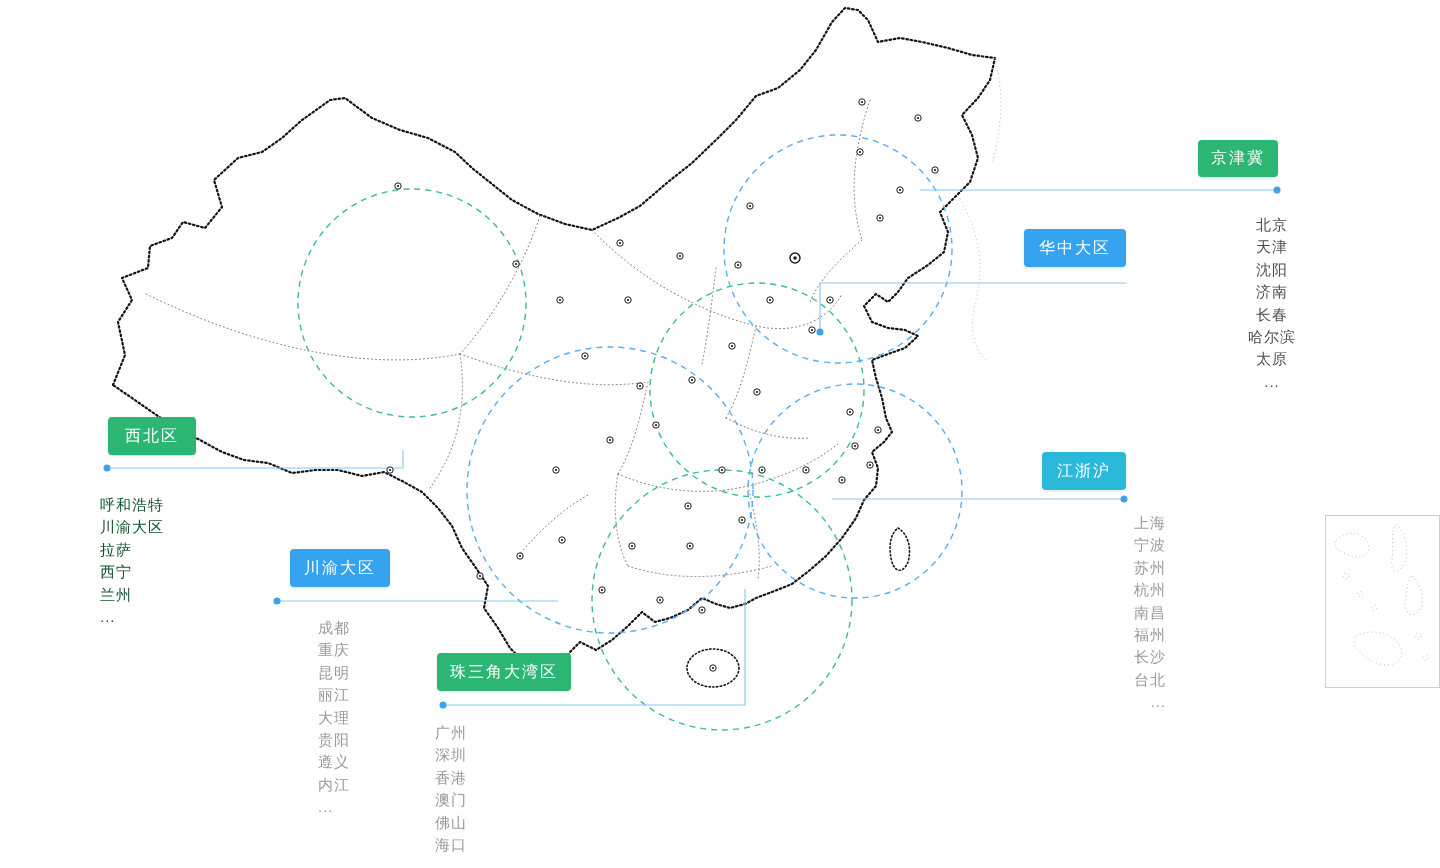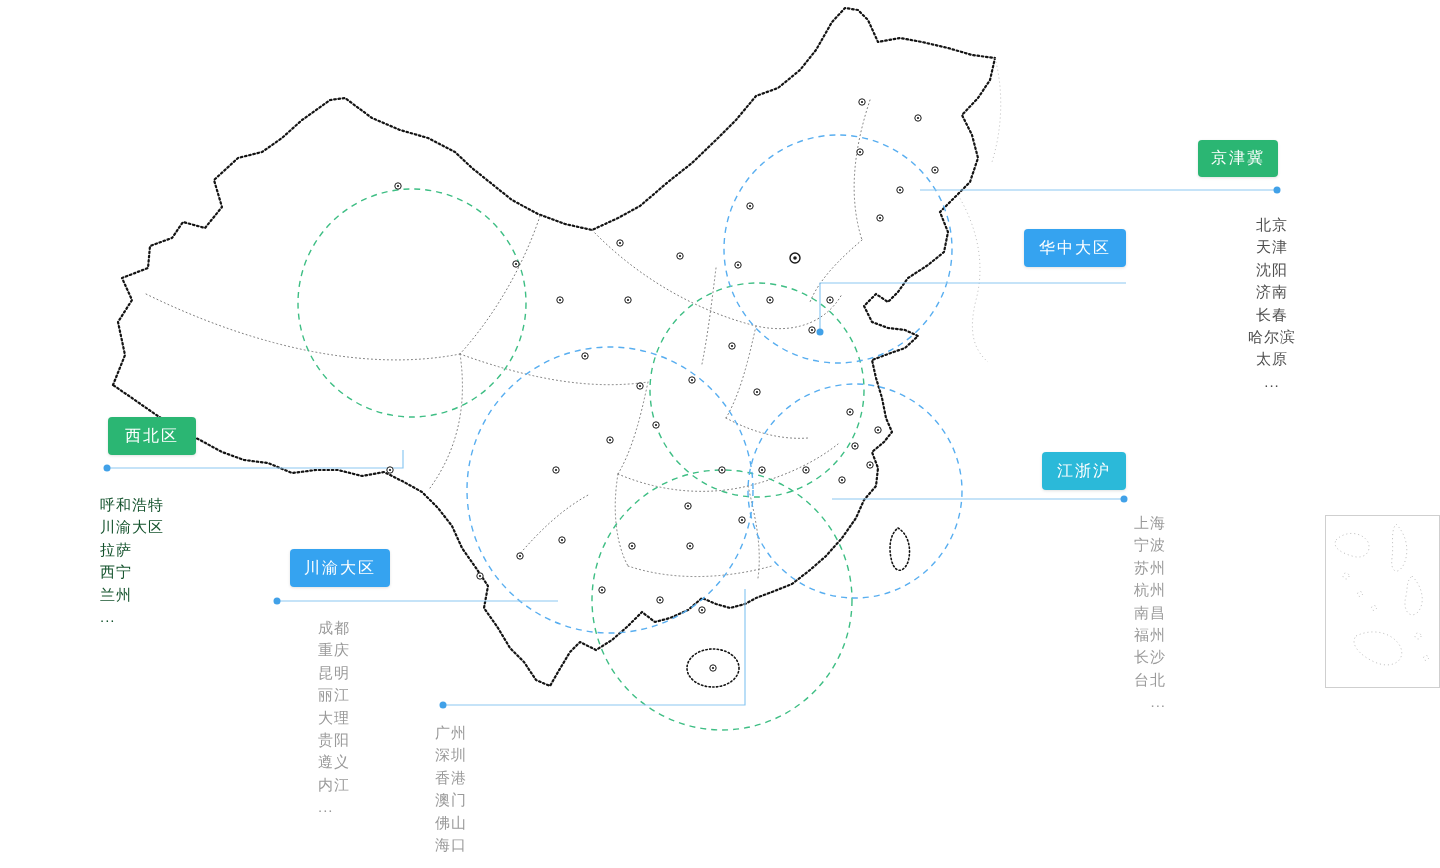--- a/index.html
+++ b/index.html
@@ -165,20 +165,21 @@
       <use href="#cm" x="870" y="465"></use>
         <use href="#cm" x="628" y="300"></use>
         <use href="#cm" x="560" y="300"></use>
     </g>
   </svg>
 
   <div class="badge badge-0" style="background-color: rgb(43, 182, 115);">京津冀</div>
   <div class="badge badge-1" style="background-color: rgb(53, 163, 240);">华中大区</div>
   <div class="badge badge-2" style="background-color: rgb(43, 182, 115);">西北区</div>
   <div class="badge badge-3" style="background-color: rgb(53, 163, 240);">川渝大区</div>
+  <div class="badge badge-4" style="background-color: rgb(43, 182, 115);">珠三角大湾区</div>
   <div class="badge badge-5" style="background-color: rgb(43, 185, 217);">江浙沪</div>
 
   <div class="cities cities-0" style="color: rgb(77, 77, 77);">
       <div class="city">北京</div>
       <div class="city">天津</div>
       <div class="city">沈阳</div>
       <div class="city">济南</div>
       <div class="city">长春</div>
       <div class="city">哈尔滨</div>
       <div class="city">太原</div>

